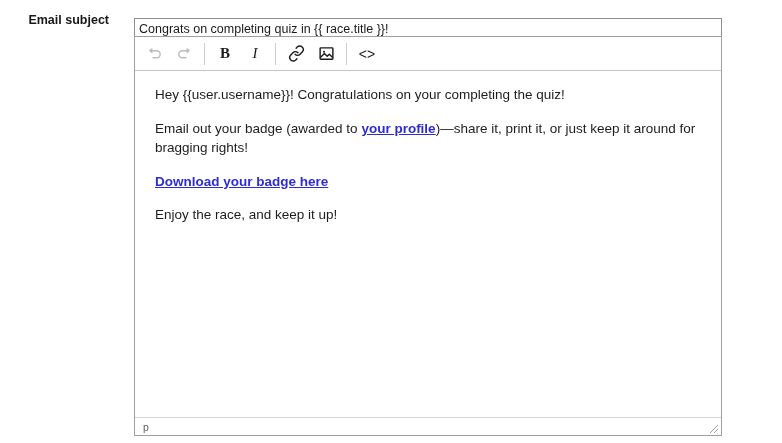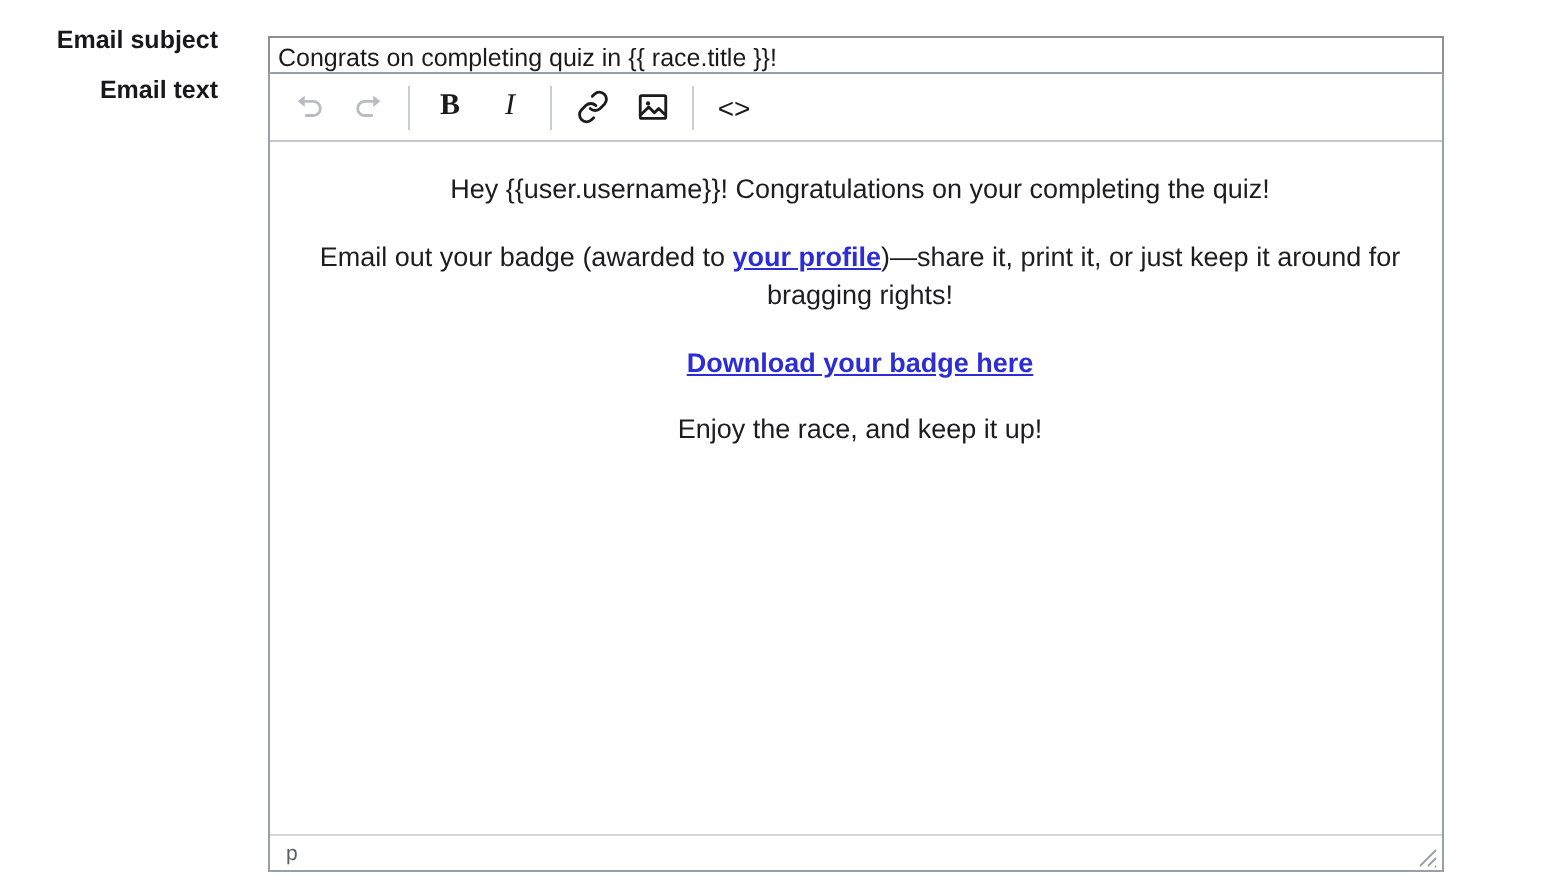--- a/index.html
+++ b/index.html
@@ -130,21 +130,20 @@
   .content {
     flex: 1 1 auto;
     padding: 14px 16px 10px 12px;
     overflow: hidden;
     font-size: 13.5px;
     line-height: 1.45;
     color: #1d1d1f;
   }
   .content p {
     margin: 0 0 14px 8px;
-    text-align: center;
   }
   .content a {
     color: #2d2dd6;
     text-decoration: underline;
     font-weight: bold;
   }
 
   
   .statusbar {
     height: 18px;
@@ -171,21 +170,20 @@
 </head>
 <body>
 
 <div class="form">
 
   <div class="row-subject">
     <div class="label label-subject">Email subject</div>
     <input class="subject-input" type="text" value="Congrats on completing quiz in {{ race.title }}!" style="">
   </div>
 
-  <div class="label label-text">Email text</div>
 
   <div class="editor">
 
     <div class="toolbar">
       <button class="tb-btn disabled" title="Undo">
         <svg width="17" height="17" viewBox="0 0 24 24" fill="none" stroke="currentColor" stroke-width="2" stroke-linecap="round" stroke-linejoin="round">
           <path d="M4 8 L9 4 L9 12 Z" fill="currentColor" stroke="none"></path>
           <path d="M7 8 h8 a5 5 0 0 1 0 10 h-5"></path>
         </svg>
       </button>

